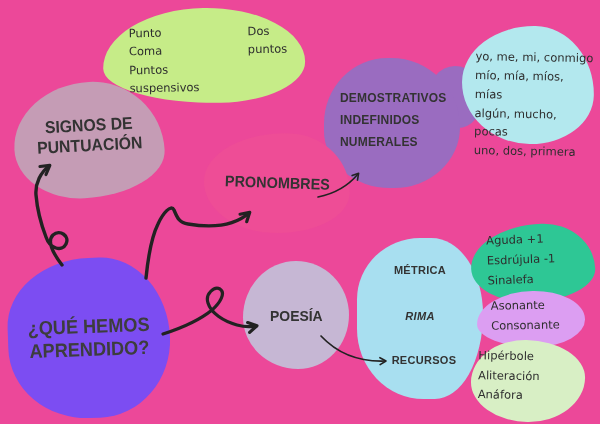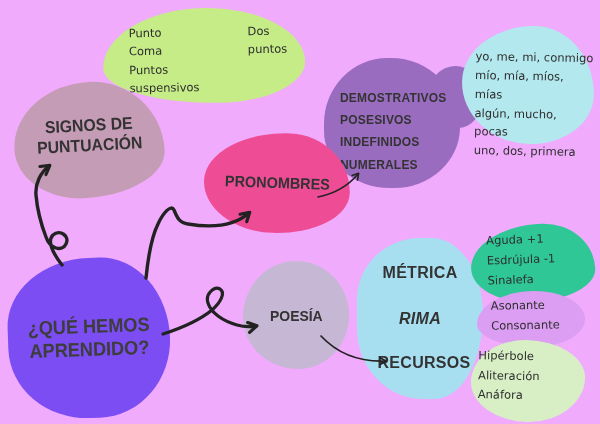--- a/index.html
+++ b/index.html
@@ -1,19 +1,19 @@
 <!DOCTYPE html>
 <html><head>
 <meta charset="utf-8">
 <style>
   html,body{margin:0;padding:0;}
   #canvas{
     position:relative;
     width:600px;height:424px;
-    background:#f0abfc;
+    background:#ec4899;
     overflow:hidden;
     font-family:"Liberation Sans",sans-serif;
   }
   .blob{position:absolute;box-sizing:border-box;}
   .heading{
     font-family:"Liberation Sans",sans-serif;
     font-weight:700;
     color:#333;
     text-align:center;
   }
@@ -56,21 +56,21 @@
   #blob-purple-main .heading{font-size:19.5px;line-height:1.2;width:142px;color:#3d3d3d;}
 
   #blob-lavender{left:243px;top:261px;width:106px;height:108px;background:#c6b7d4;
     border-radius:50% 50% 48% 52% / 52% 50% 50% 48%;z-index:2;
     display:flex;align-items:center;justify-content:center;}
   #blob-lavender .heading{font-size:15px;}
 
   #blob-blue{left:357px;top:238px;width:126px;height:161px;background:#a8dff0;
     border-radius:55% 45% 42% 58% / 42% 52% 58% 48%;z-index:1;}
   .aspect{position:absolute;left:0;right:0;text-align:center;font-weight:700;
-    font-size:16px;letter-spacing:.3px;color:#333;}
+    font-size:11px;letter-spacing:.3px;color:#333;}
   #aspect-metrica{top:26px;}
   #aspect-rima{top:72px;font-style:italic;}
   #aspect-recursos{top:116px;left:8px;}
 
   #blob-teal{left:471px;top:224px;width:124px;height:78px;background:#2ec795;
     border-radius:58% 42% 52% 48% / 55% 60% 40% 45%;transform:rotate(-2deg);z-index:2;}
   #blob-teal .hand{padding:6px 0 0 16px;font-size:11.5px;line-height:1.72;}
 
   #blob-violet{left:477px;top:291px;width:108px;height:56px;background:#dc9ef2;
     border-radius:52% 48% 45% 55% / 58% 52% 48% 42%;transform:rotate(-1deg);z-index:2;}
@@ -105,21 +105,20 @@
   </div>
 
   <div class="blob center-flex" id="blob-pink">
     <div class="heading condensed">PRONOMBRES</div>
   </div>
 
   <div class="blob" id="blob-purple-demo-lobe"></div>
   <div class="blob" id="blob-purple-demo">
     <div class="types">
         <div>DEMOSTRATIVOS</div>
-        <div>POSESIVOS</div>
         <div>INDEFINIDOS</div>
         <div>NUMERALES</div>
       </div>
   </div>
 
   <div class="blob" id="blob-cyan">
     <div class="hand">
         <div>yo, me, mi, conmigo</div>
         <div>mío, mía, míos, mías</div>
         <div>algún, mucho, pocas</div>

